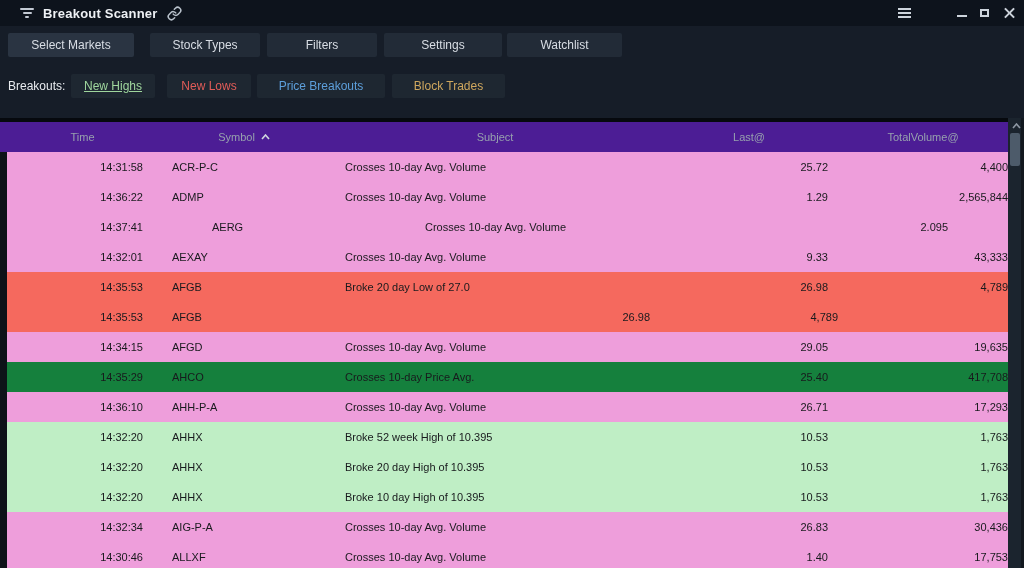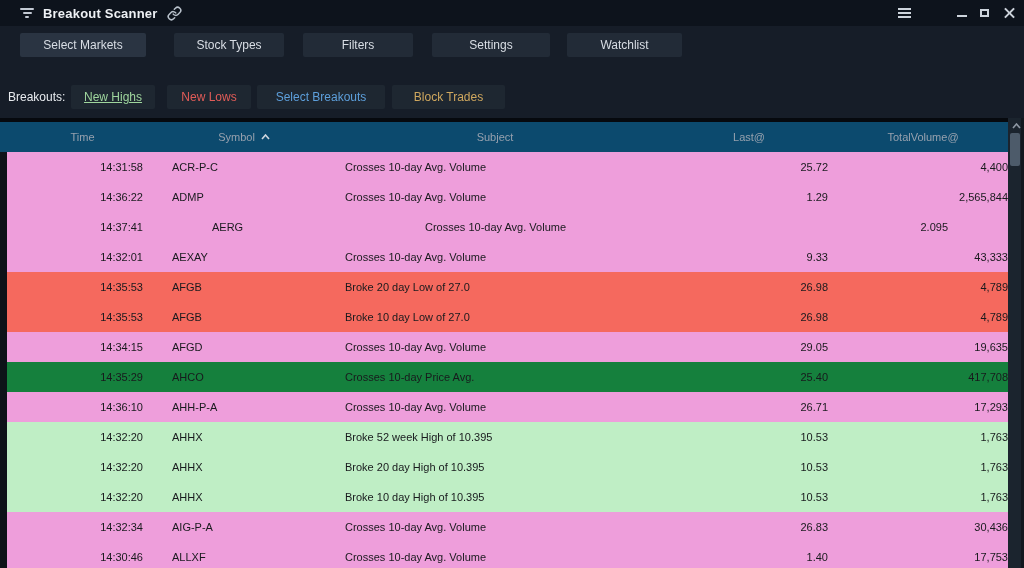--- a/index.html
+++ b/index.html
@@ -44,31 +44,31 @@
   .close-glyph::after{ transform:rotate(-45deg); }
 
   
   .toolbar {
     position:absolute; top:33px; left:8px;
     display:flex;
   }
   .tb-btn {
     height:24px; background:#222b37; border:none; border-radius:2px;
     color:#d9dee5; font-size:12px; font-family:"Liberation Sans",sans-serif;
-    display:flex; align-items:center; justify-content:center; cursor:pointer;margin-left:12px;
+    display:flex; align-items:center; justify-content:center; cursor:pointer;
   }
   .tb-btn.b0 { width:126px; background:#2a3442; margin-right:16px; }
   .tb-btn.b1 { width:110px; margin-right:7px; }
   .tb-btn.b2 { width:110px; margin-right:7px; }
   .tb-btn.b3 { width:118px; margin-right:5px; }
   .tb-btn.b4 { width:115px; }
 
   
   .filterbar {
-    position:absolute; top:85px; left:8px; height:24px;
+    position:absolute; top:74px; left:8px; height:24px;
     display:flex; align-items:center;
   }
   .filter-label { font-size:12px; color:#e8ebef; width:60px; }
   .fl-btn {
     height:24px; background:#1e2731; border:none; border-radius:2px;
     font-size:12px; font-family:"Liberation Sans",sans-serif;
     display:flex; align-items:center; justify-content:center; cursor:pointer;
   }
   .fl-btn.f0 { width:84px; margin-left:3px; }
   .fl-btn.f1 { width:84px; margin-left:12px; }
@@ -76,21 +76,21 @@
   .fl-btn.f3 { width:115px; margin-left:6px; }
   .fl-btn.f4 { width:113px; margin-left:7px; }
 
   
   .table-wrap {
     position:absolute; top:118px; left:0; width:1024px; height:450px;
     background:#0d1218;
   }
   .black-band { height:4px; background:#06090e; }
   .thead {
-    height:30px; width:1008px; background:#0c4a6e;
+    height:30px; width:1008px; background:#4c1d95;
     display:grid; grid-template-columns:151px 172px 330px 178px 170px;
     padding-left:7px; align-items:center;
   }
   .th { font-size:11px; color:#97a1ae; text-align:center; display:flex; align-items:center; justify-content:center; gap:6px; }
   .rows { width:1001px; margin-left:7px; }
   .trow {
     height:30px; display:grid; grid-template-columns:151px 172px 330px 178px 170px;
     align-items:center; cursor:pointer;
   }
   .cell { font-size:11px; color:#181a1d; white-space:nowrap; overflow:hidden; }
@@ -153,21 +153,21 @@
   <button class="tb-btn b1">Stock Types</button>
   <button class="tb-btn b2">Filters</button>
   <button class="tb-btn b3">Settings</button>
   <button class="tb-btn b4">Watchlist</button>
 </div>
 
 <div class="filterbar">
   <span class="filter-label">Breakouts:</span>
   <button class="fl-btn f0" style="color: rgb(159, 214, 157); text-decoration: underline;">New Highs</button>
   <button class="fl-btn f1" style="color: rgb(226, 92, 88);">New Lows</button>
-  <button class="fl-btn f2" style="color: rgb(93, 159, 219);">Select Breakouts</button>
+  <button class="fl-btn f2" style="color: rgb(93, 159, 219);">Price Breakouts</button>
   <button class="fl-btn f4" style="color: rgb(207, 167, 94);">Block Trades</button>
 </div>
 
 <div class="table-wrap">
   <div class="black-band"></div>
   <div class="thead">
     <div class="th">
         <span>Time</span>
       </div>
     <div class="th">
@@ -218,21 +218,20 @@
       <div class="trow" style="background: rgb(245, 105, 94);">
         <div class="cell c-time">14:35:53</div>
         <div class="cell c-symbol">AFGB</div>
         <div class="cell c-subject">Broke 20 day Low of 27.0</div>
         <div class="cell c-last">26.98</div>
         <div class="cell c-volume">4,789</div>
       </div>
       <div class="trow" style="background: rgb(245, 105, 94);">
         <div class="cell c-time">14:35:53</div>
         <div class="cell c-symbol">AFGB</div>
-        <div class="cell c-subject">Broke 10 day Low of 27.0</div>
         <div class="cell c-last">26.98</div>
         <div class="cell c-volume">4,789</div>
       </div>
       <div class="trow" style="background: rgb(238, 158, 219);">
         <div class="cell c-time">14:34:15</div>
         <div class="cell c-symbol">AFGD</div>
         <div class="cell c-subject">Crosses 10-day Avg. Volume</div>
         <div class="cell c-last">29.05</div>
         <div class="cell c-volume">19,635</div>
       </div>

